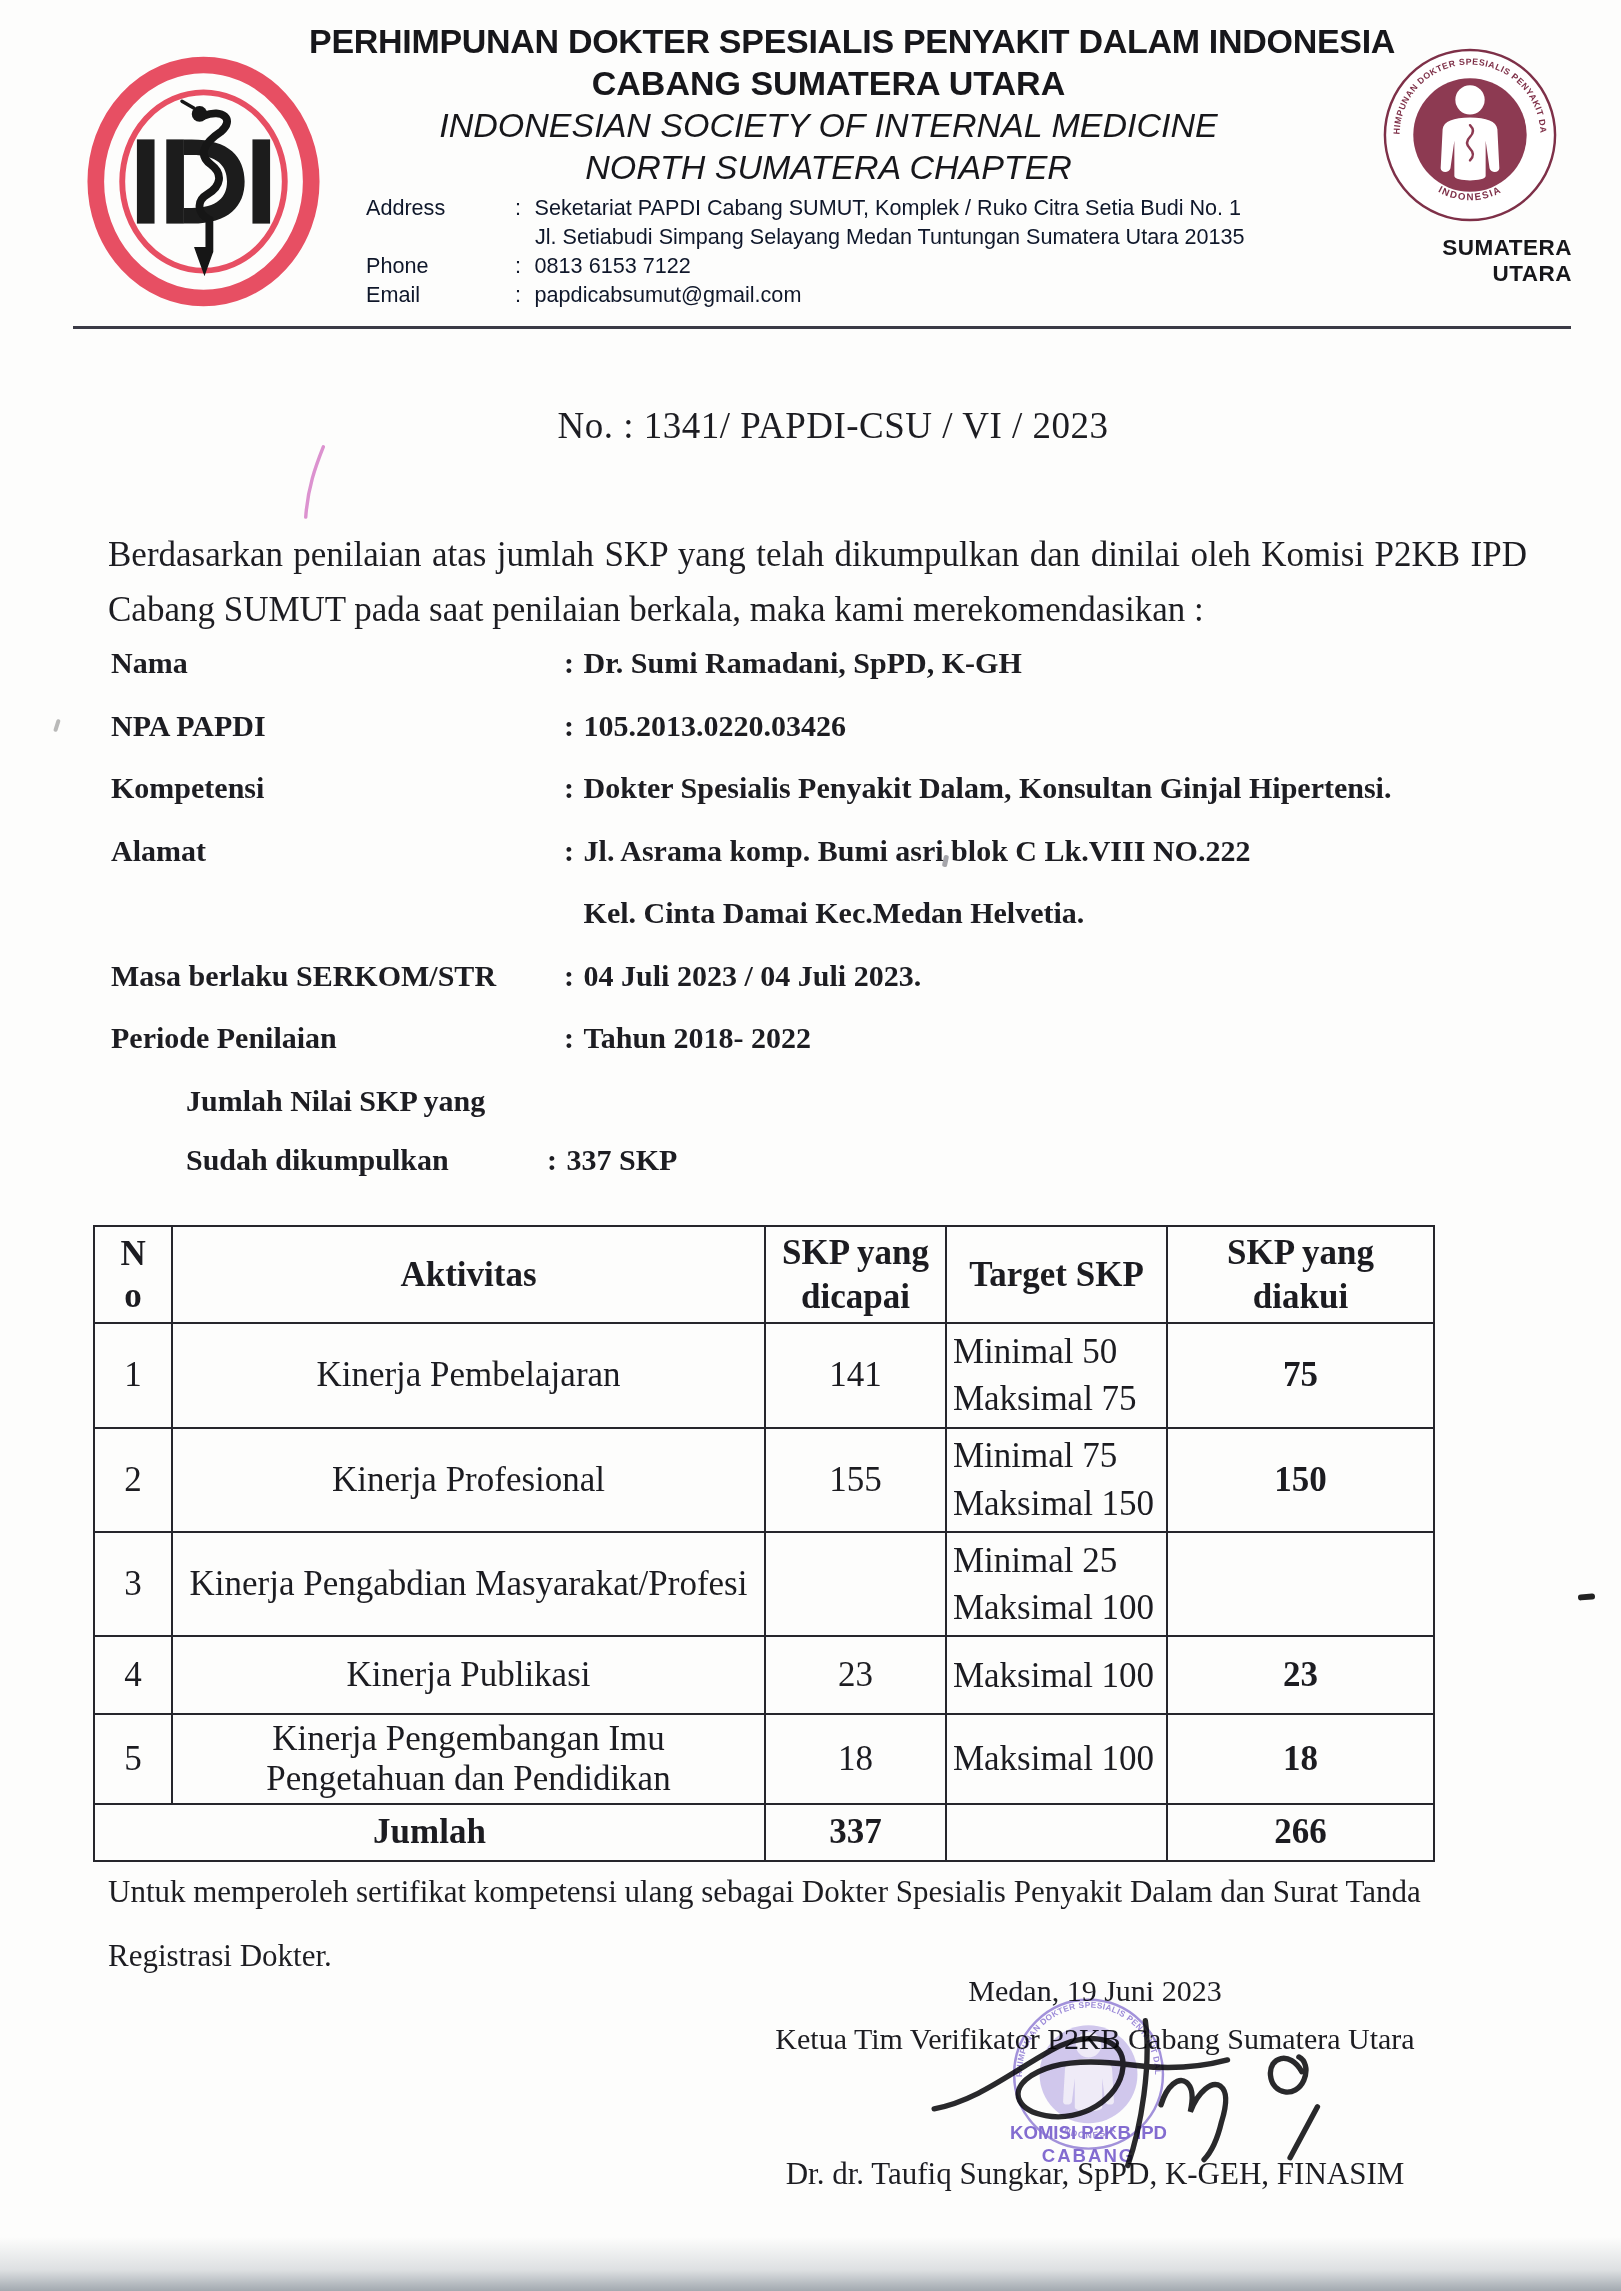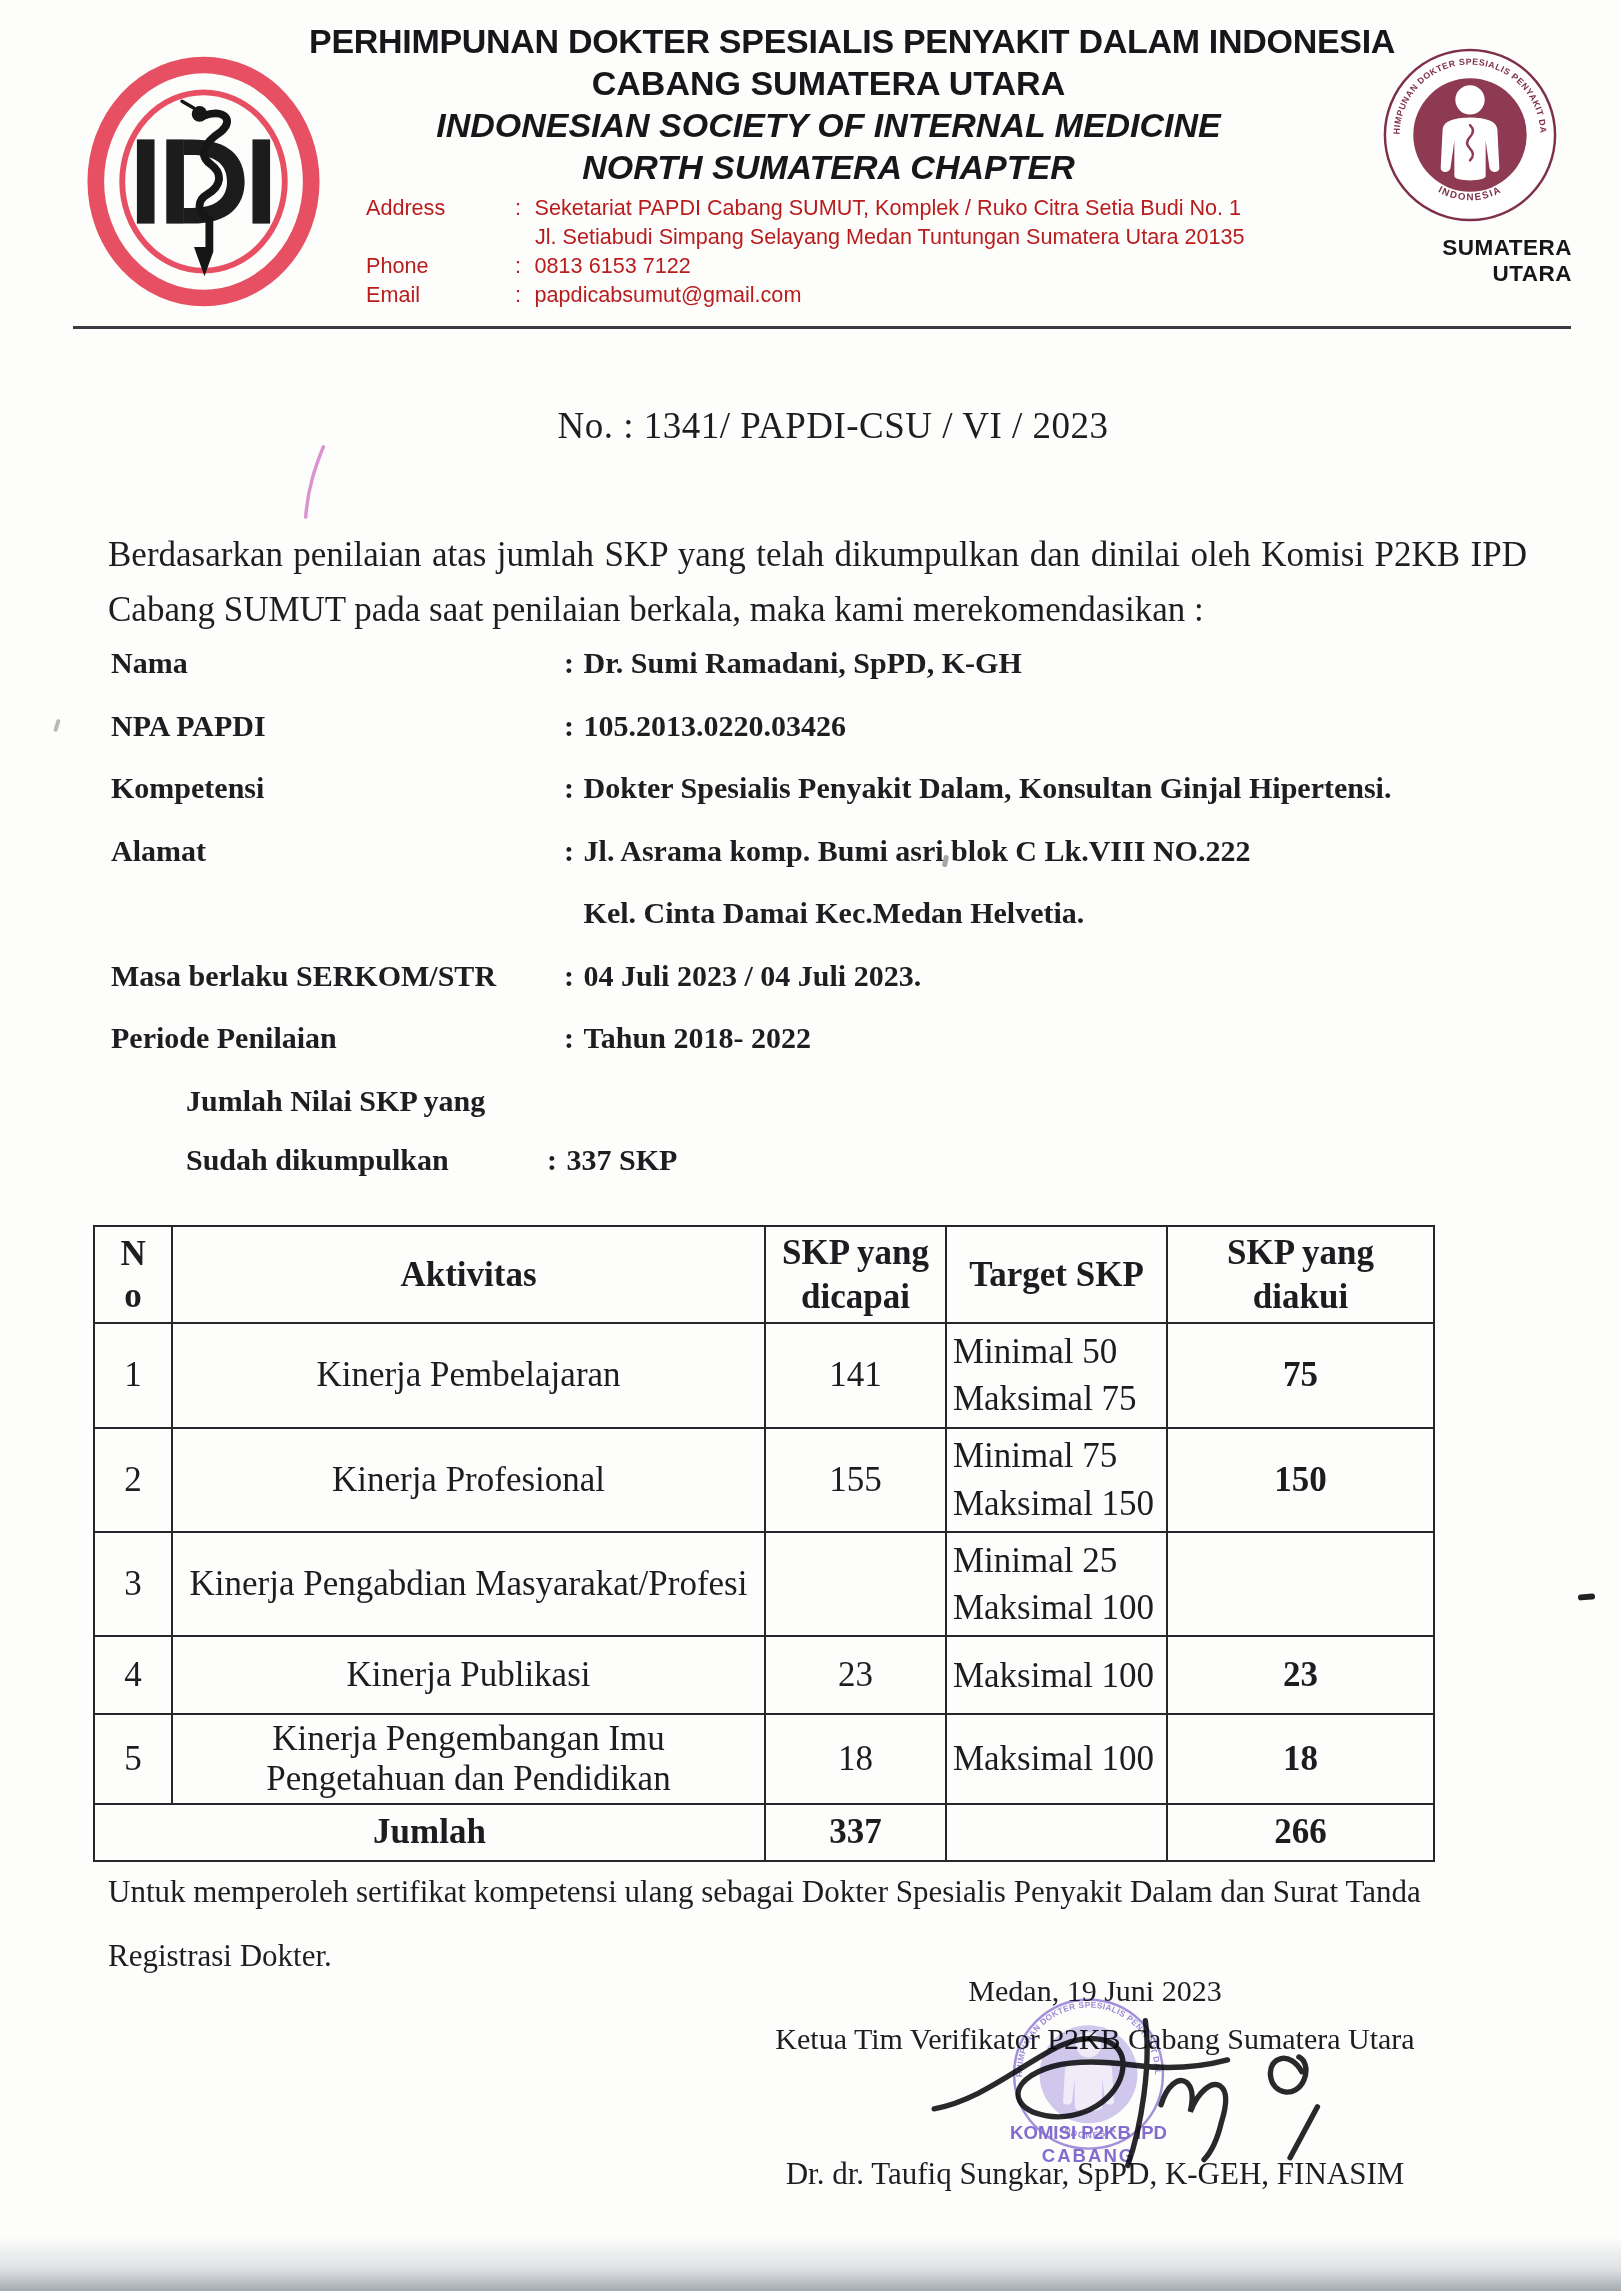--- a/index.html
+++ b/index.html
@@ -7,22 +7,22 @@
   .page {
     position:relative; width:1621px; height:2292px; margin:0 auto;
     background:#fdfdfc; overflow:hidden; color:#1d1d22;
   }
   
   .idi-logo { position:absolute; left:86px; top:55px; width:235px; height:253px; }
   .org-block { position:absolute; left:309px; top:19.6px; width:1039px; text-align:center;
     font-family:"Liberation Sans","DejaVu Sans",sans-serif; color:#17171b; }
   .org-l1 { font-size:34px; font-weight:bold; letter-spacing:-0.3px; white-space:nowrap; line-height:42px; }
   .org-l2 { font-size:34px; font-weight:bold; white-space:nowrap; line-height:42px; }
-  .org-l3, .org-l4 { font-size:34px; font-weight:bold; font-style:italic; white-space:nowrap; line-height:42px; }
-  .contact { margin-top:5.9px; padding-left:57px; text-align:left; font-size:21.6px; line-height:29px; color:#b91c1c;}
+  .org-l3, .org-l4 { font-size:34px; font-weight:normal; font-style:italic; white-space:nowrap; line-height:42px; }
+  .contact { margin-top:5.9px; padding-left:57px; text-align:left; font-size:21.6px; line-height:29px; color:#0f172a;}
   .contact-row { display:grid; grid-template-columns:149px 19.6px 1fr; }
   .contact-cont { display:grid; grid-template-columns:169px 1fr; }
   .right-logo-block { position:absolute; left:1368px; top:47px; width:204px; text-align:center; }
   .papdi-logo { width:176px; height:176px; display:block; margin:0 auto; }
   .right-logo-caption { margin-top:11.8px; font-family:"Liberation Sans","DejaVu Sans",sans-serif;
     font-size:22.5px; font-weight:bold; color:#17171b; letter-spacing:0.5px;text-align:right; }
   .rule { position:absolute; left:73px; top:326px; width:1498px; height:2.9px; background:#3b3b46; }
   
   .title-block { position:absolute; left:147px; top:388px; width:1372px; text-align:center; }
   .main-title { display:inline-block; font-size:40px; font-weight:bold; letter-spacing:0.5px;

